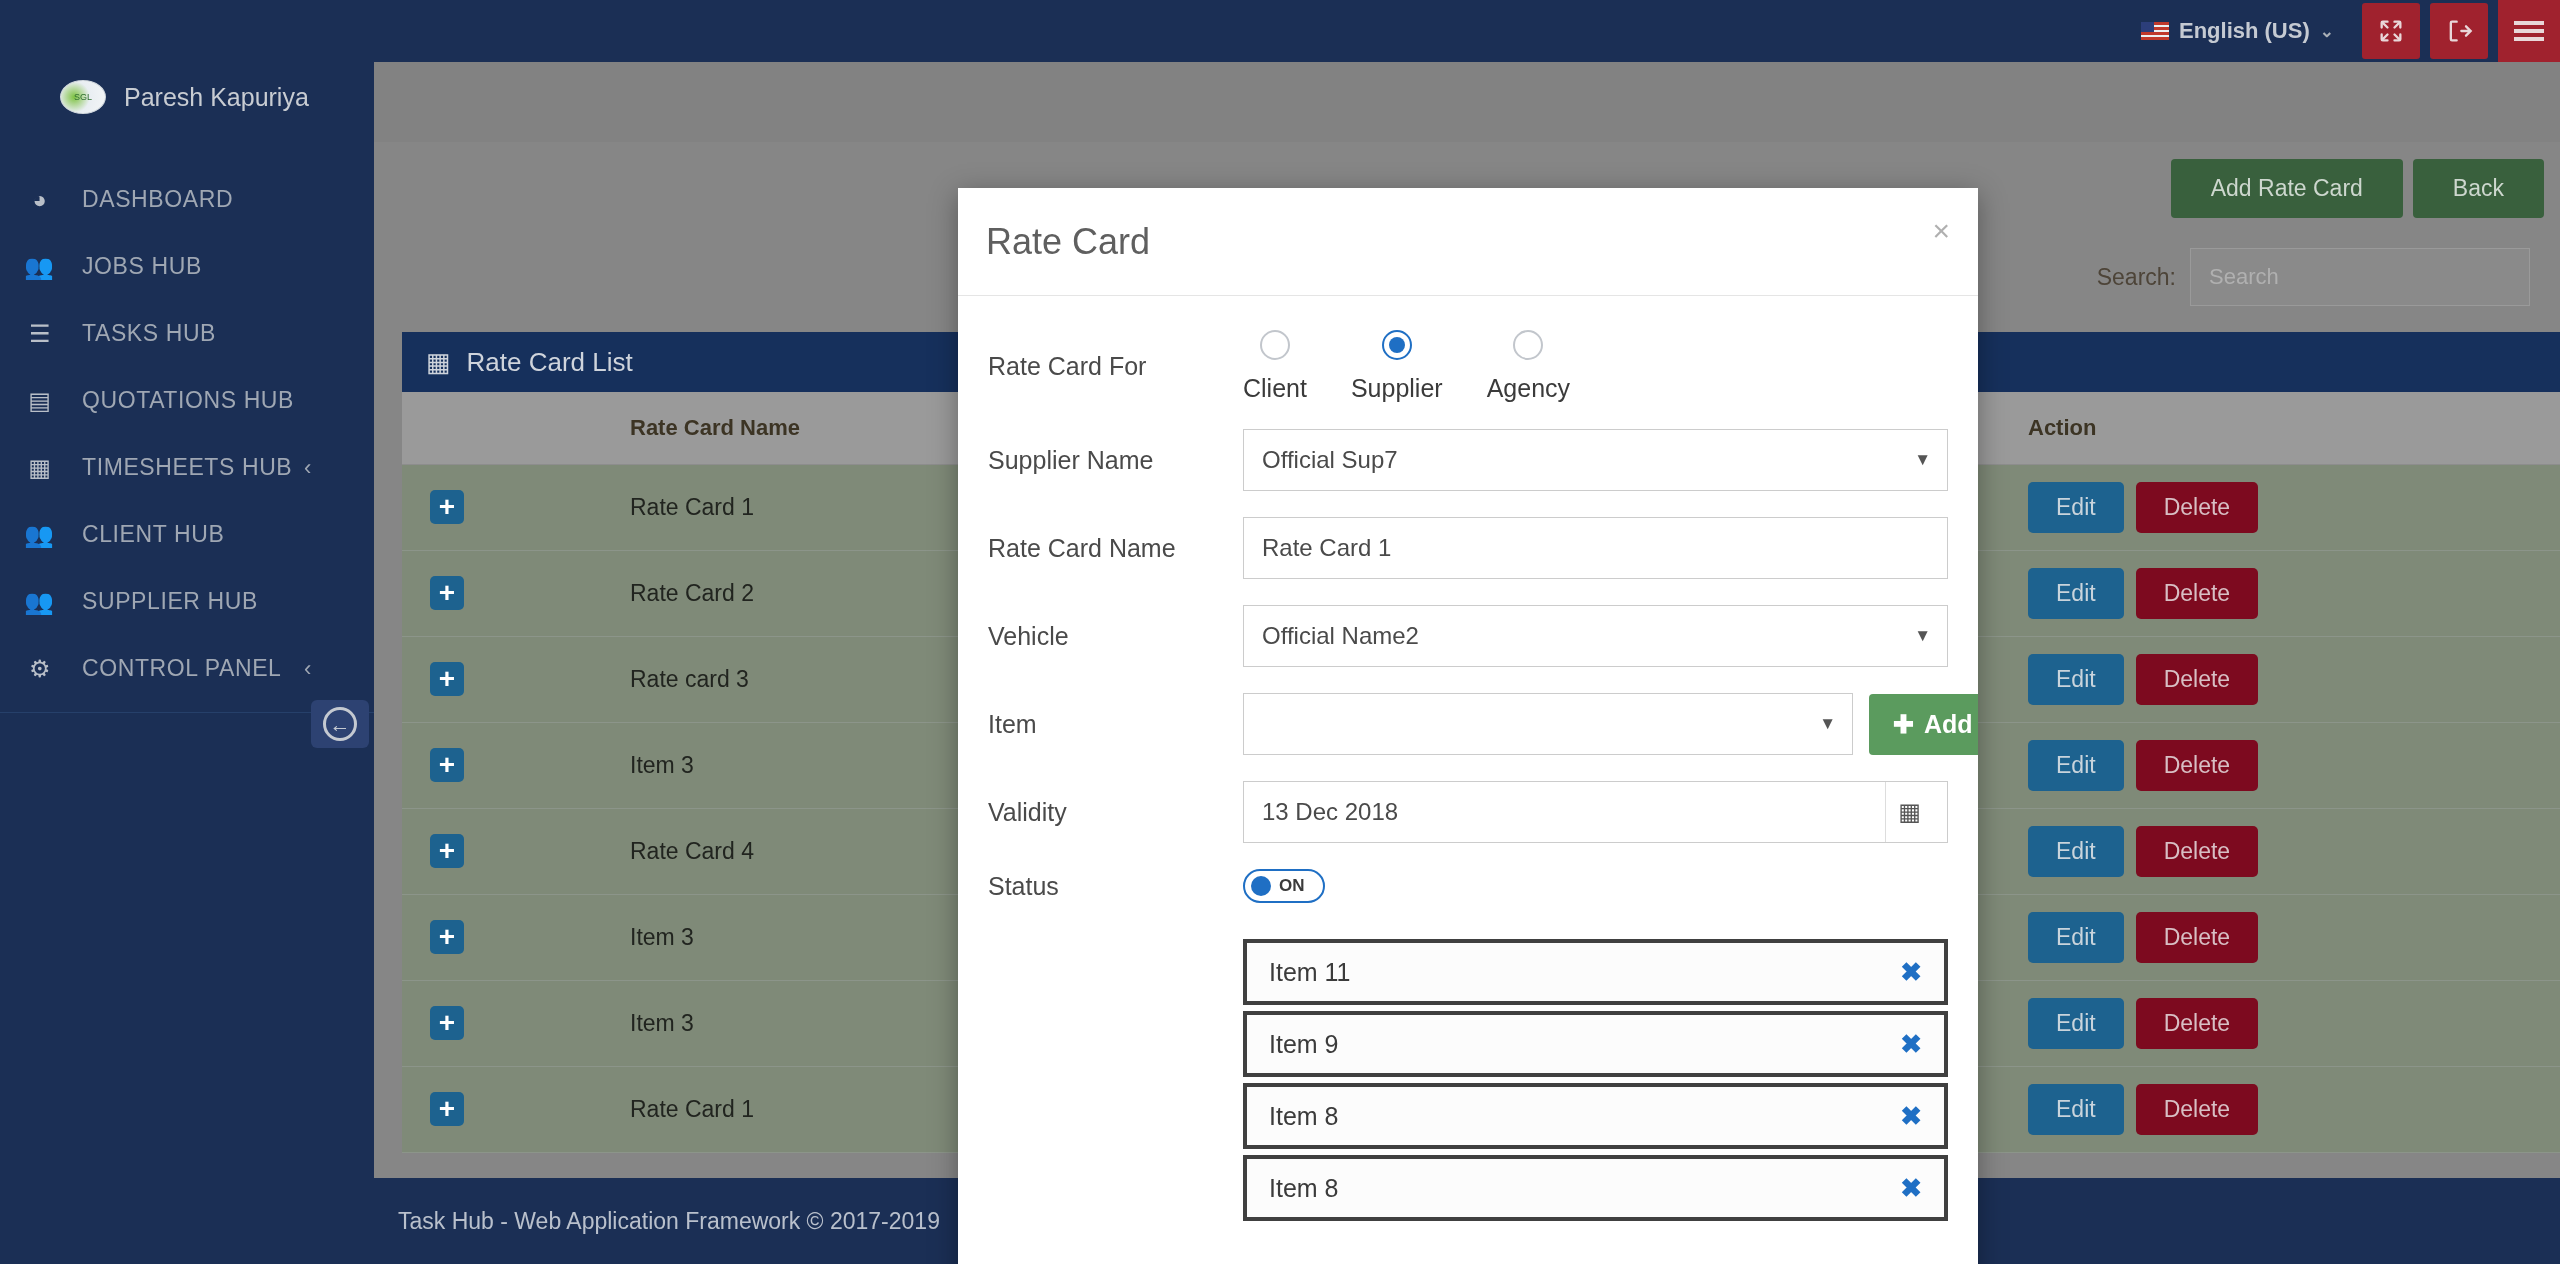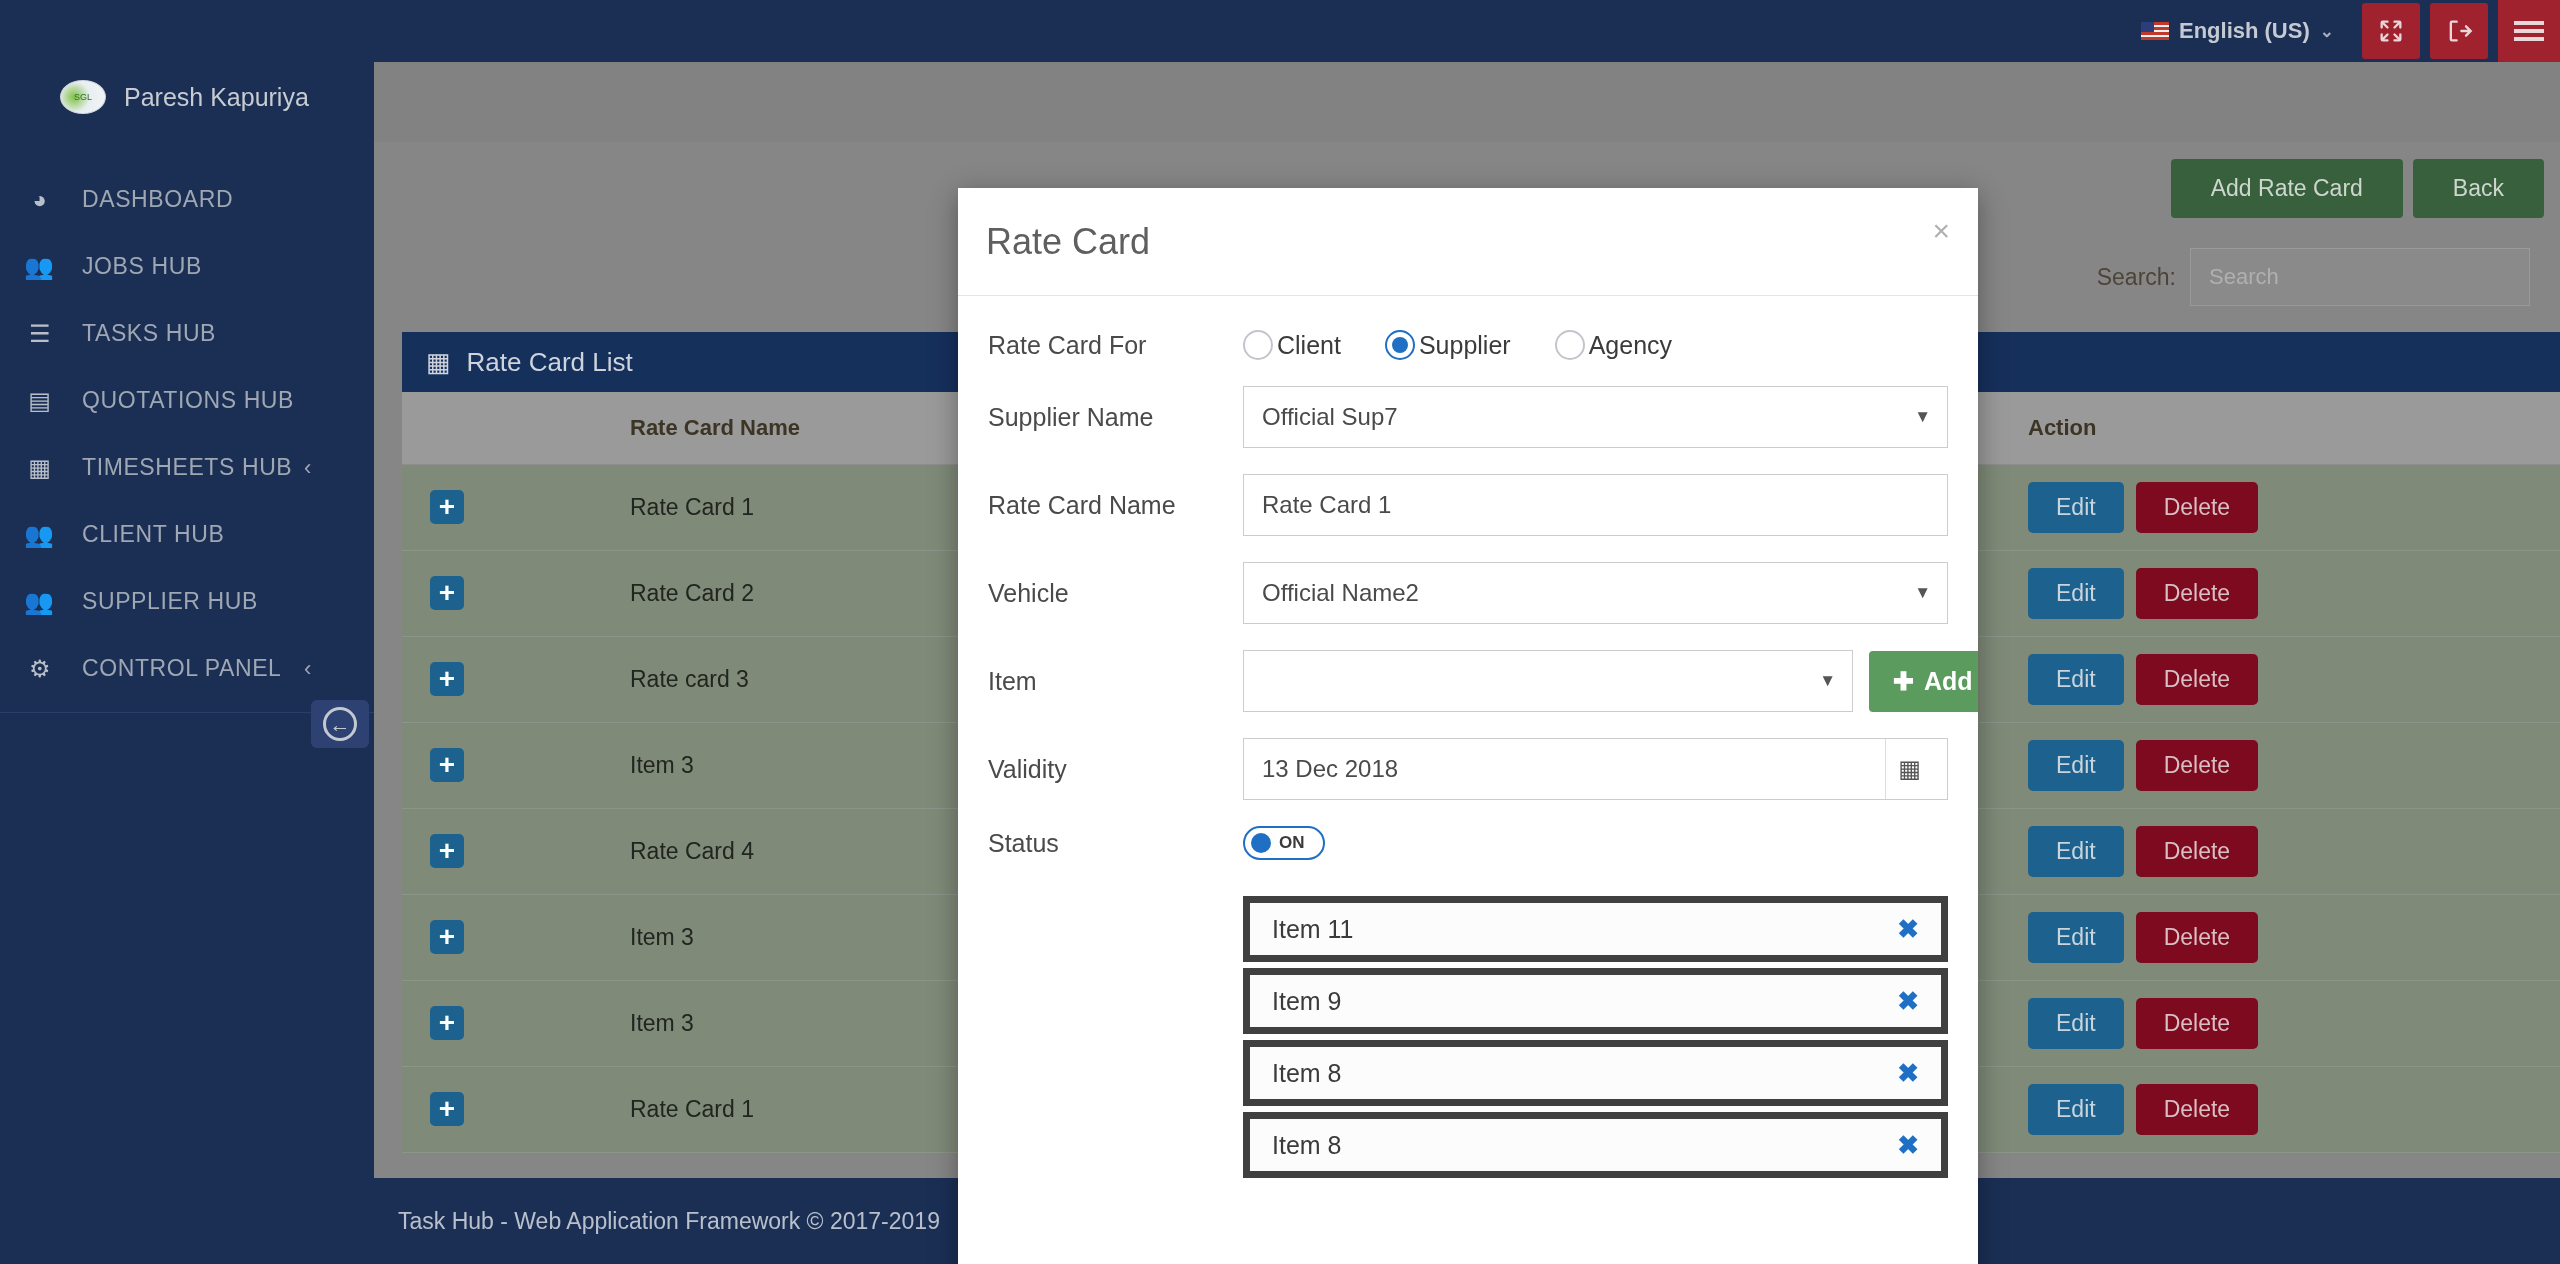--- a/index.html
+++ b/index.html
@@ -192,21 +192,21 @@
     font-size: 30px; color: #b0b0b0; cursor: pointer; line-height: 1;
   }
   #modal-body { padding: 34px 30px 0 30px; }
   .frow { display: flex; align-items: center; margin-bottom: 26px; }
   .flabel {
     width: 255px; flex: none; font-size: 25px; color: #4a4a4a;
   }
   .fctrl { flex: 1; display: flex; align-items: center; gap: 16px; }
 
   .radio-group { display: flex; align-items: center; gap: 44px; }
-  .radio-opt { display: flex; align-items: center; gap: 4px; cursor: pointer; }
+  .radio-opt { display: flex; align-items: center; gap: 14px; cursor: pointer; flex-direction: column; }
   .radio-circle {
     width: 30px; height: 30px; border-radius: 50%;
     border: 2px solid #c2c6cc; background: #fff; flex: none;
     display: flex; align-items: center; justify-content: center;
   }
   .radio-opt.checked .radio-circle { border-color: #1f6fc4; }
   .radio-opt.checked .radio-circle::after {
     content: ""; width: 16px; height: 16px; border-radius: 50%; background: #1f6fc4;
   }
   .radio-label { font-size: 25px; color: #3b3b3b; }
@@ -236,21 +236,21 @@
     width: 82px; height: 34px; border-radius: 18px;
     border: 2px solid #1f6fc4; background: #fff;
     display: flex; align-items: center; gap: 8px; padding: 0 6px;
     cursor: pointer;
   }
   .toggle .knob { width: 20px; height: 20px; border-radius: 50%; background: #1f6fc4; flex:none; }
   .toggle .tlabel { font-size: 17px; color: #3b3b3b; font-weight: 600; }
 
   #item-list { padding: 10px 30px 0 285px; }
   .item-chip {
-    height: 66px; border: 7px solid #404040; background: #fcfcfc;
+    height: 66px; border: 4px solid #404040; background: #fcfcfc;
     display: flex; align-items: center; justify-content: space-between;
     padding: 0 22px; margin-bottom: 6px;
   }
   .item-chip .iname { font-size: 25px; color: #3b3b3b; }
   .item-chip .ix { font-size: 26px; color: #1f6fc4; font-weight: 700; cursor: pointer; }
 </style>
 </head>
 <body>
 
 <div id="app">

